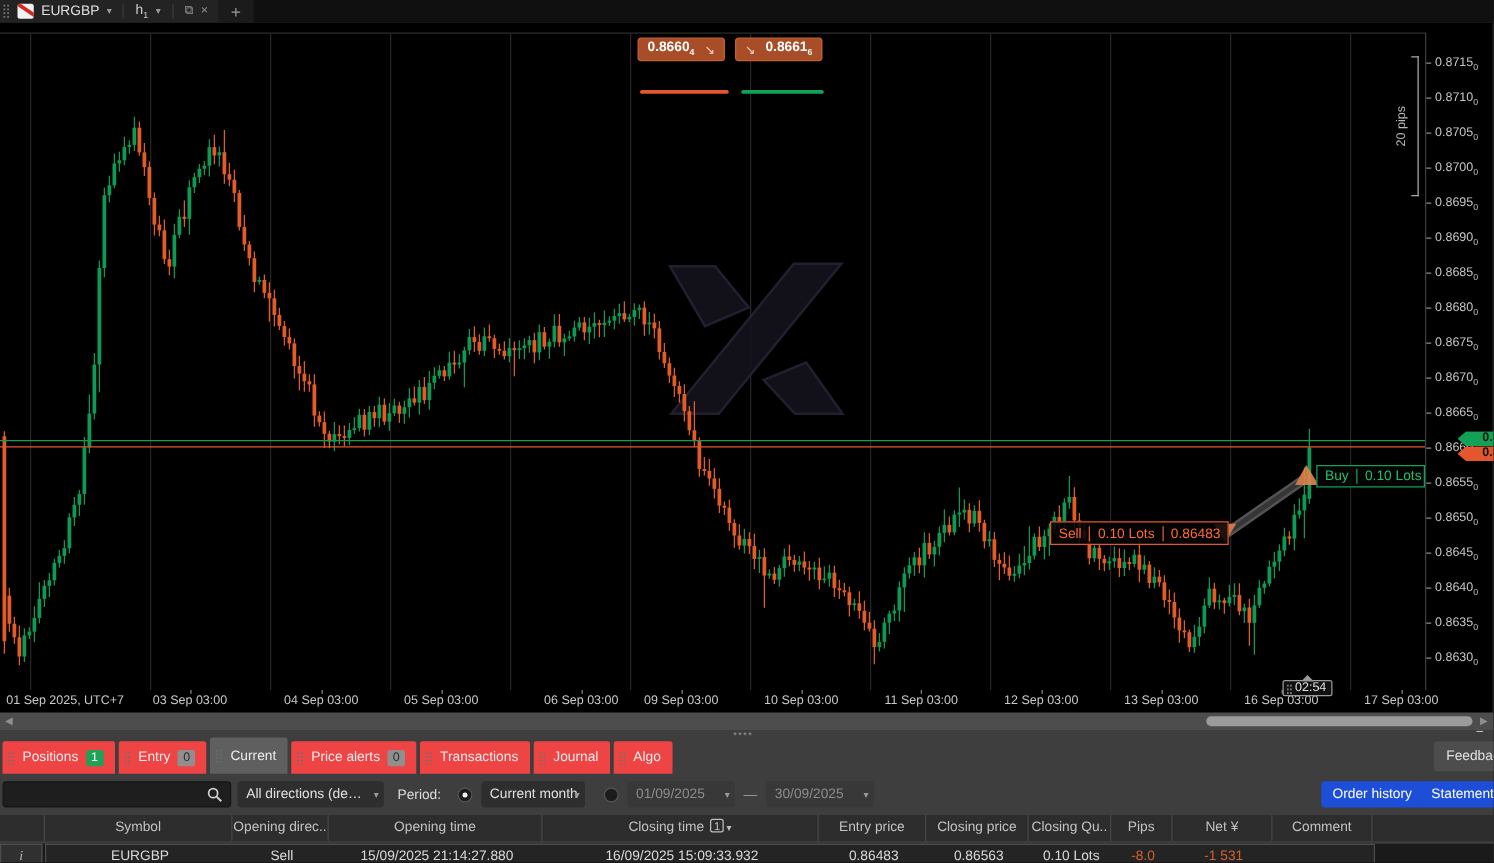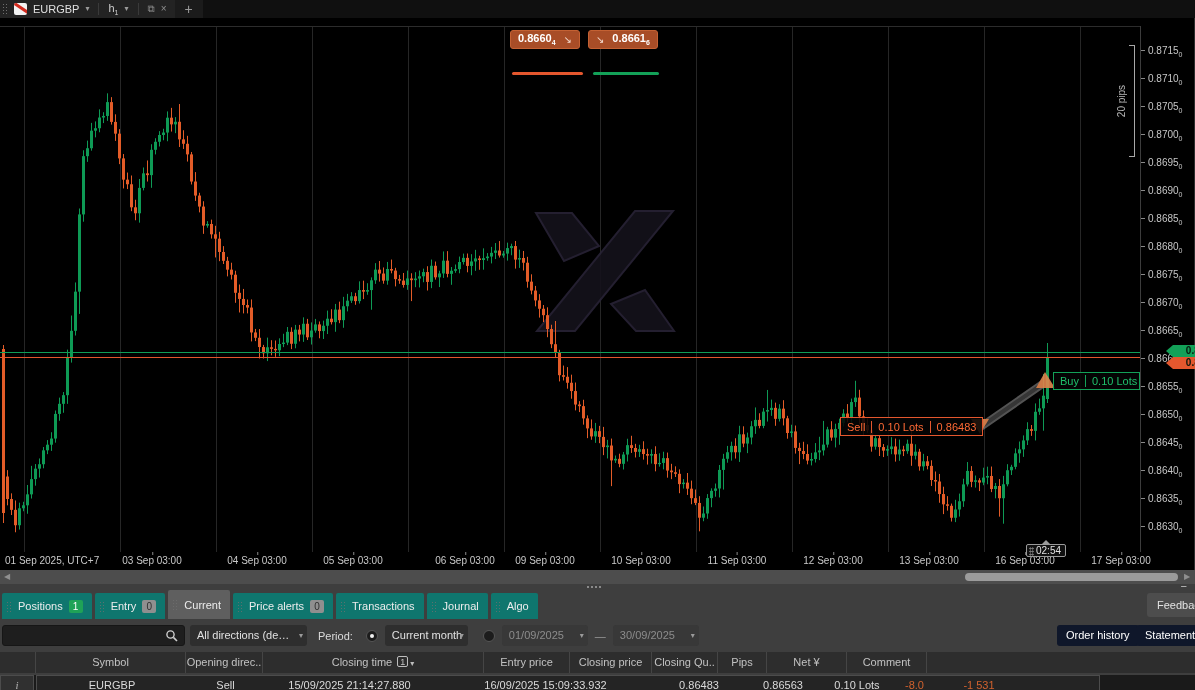--- a/index.html
+++ b/index.html
@@ -64,42 +64,42 @@
 .hs-arrow{position:absolute;top:2px;font-size:8px;color:#8f8f8f;line-height:10px}
 .hs-arrow.l{left:4px}
 .hs-arrow.r{left:1184px}
 .hs-thumb{position:absolute;left:965px;top:3px;width:213px;height:8px;background:#9b9b9b;border-radius:4px}
 
 
 .panel{position:absolute;top:584px;left:0;width:1195px;height:106px;background:#3e3e3e}
 .panel-grip{position:absolute;left:586px;top:1px;width:16px;height:4px;background-image:radial-gradient(#8a8a8a 0.9px,transparent 1px);background-size:4px 4px}
 .min-ico{position:absolute;right:8px;top:-4px;color:#c9c9c9;font-size:11px}
 .ptabs{position:absolute;left:0;top:6px;height:29px;display:flex;align-items:flex-end;gap:3px;padding-left:2px}
-.ptab{display:flex;align-items:center;gap:6px;height:26px;padding:0 9px 0 4px;font-size:11px;color:#ececec;background:#0f766e;border-radius:2px 2px 0 0}
+.ptab{display:flex;align-items:center;gap:6px;height:26px;padding:0 9px 0 4px;font-size:11px;color:#ececec;background:#ef4444;border-radius:2px 2px 0 0}
 .ptab .grip{height:11px;opacity:.8}
 .ptab.active{background:#5f5f5f;height:29px}
 .badge{min-width:14px;height:13px;line-height:13px;text-align:center;border-radius:2px;font-size:10px;padding:0 3px}
 .badge.green{background:#1fa257;color:#fff}
 .badge.gray{background:#8f8f8f;color:#2e2e2e}
 .feedback-btn{position:absolute;left:1147px;top:9px;height:24px;line-height:24px;padding:0 10px;background:#4d4d4d;border-radius:3px;font-size:11px;color:#e2e2e2}
 
 .filterbar{position:absolute;left:0;top:38px;width:1195px;height:27px;display:flex;align-items:center;font-size:11px}
 .search-box{position:relative;margin-left:2px;width:183px;height:21px;background:#1e1e1e;border-radius:3px;border:1px solid #161616}
 .search-box svg{position:absolute;right:5px;top:3px}
 .sel{position:relative;height:21px;background:#2e2e2e;border-radius:3px;color:#e0e0e0;line-height:21px;padding:0 16px 0 7px;white-space:nowrap;overflow:hidden}
 .sel::after{content:"▾";position:absolute;right:4px;top:0;font-size:8px;color:#9a9a9a}
 .sel.disabled{background:#383838;color:#8c8c8c}
 .sel.dir{margin-left:5px;width:117px}
 .sel.month{width:83px}
 .sel.date{width:86px}
 .flabel{color:#dcdcdc;margin:0 6px 0 11px}
 .radio{width:12px;height:12px;border-radius:50%;background:#1c1c1c;border:1px solid #555;margin:0 7px;position:relative;flex:none}
 .radio.on::after{content:"";position:absolute;left:3px;top:3px;width:4px;height:4px;border-radius:50%;background:#f0f0f0}
 .range-sep{color:#9a9a9a;margin:0 7px}
-.green-btn{position:absolute;top:3px;height:21px;line-height:21px;padding:0 9px;background:#0f172a;border-radius:3px;color:#fff;font-size:11px;white-space:nowrap}
+.green-btn{position:absolute;top:3px;height:21px;line-height:21px;padding:0 9px;background:#1d4ed8;border-radius:3px;color:#fff;font-size:11px;white-space:nowrap}
 .green-btn.order{left:1057px}
 .green-btn.stmt{left:1136px}
 
 .thead{position:absolute;left:0;top:68px;width:1195px;height:21px;background:#2d2d2d;display:flex;font-size:11px;color:#c2c2c2}
 .th{height:21px;line-height:21px;text-align:center;border-right:1px solid #454545;overflow:hidden;white-space:nowrap;flex:none}
 .th .sortbox{display:inline-block;width:11px;height:11px;line-height:11px;border:1px solid #bdbdbd;border-radius:2px;font-size:9px;margin:0 2px;vertical-align:1px}
 .th .sortcaret{font-size:8px;color:#bdbdbd}
 .trow{position:absolute;left:0;top:91px;width:1195px;height:20px;display:flex;font-size:11px;color:#dadada;background:#1a1a1a}
 .info-cell{width:34px;height:20px;background:#303030;border:1px solid #4c4c4c;text-align:center;line-height:18px;font-family:"Liberation Serif",serif;font-style:italic;color:#b5b5b5;flex:none}
 .row-main{margin-left:2px;display:flex;background:#242424;border:1px solid #4c4c4c;height:20px}
@@ -816,20 +816,21 @@
       <span class="range-sep">—</span>
       <div class="sel date disabled">30/09/2025</div>
       <div class="green-btn order">Order history</div>
       <div class="green-btn stmt">Statement</div>
     </div>
 
     <div class="thead" id="thead">
       <div class="th" style="width:36px"></div>
     <div class="th" style="width: 150px;">Symbol</div>
         <div class="th" style="width: 77px;">Opening direc..</div>
+        <div class="th" style="width: 171px;">Opening time</div>
         <div class="th" style="width: 221px;">Closing time <span class="sortbox">1</span><span class="sortcaret">▾</span></div>
         <div class="th" style="width: 86px;">Entry price</div>
         <div class="th" style="width: 82px;">Closing price</div>
         <div class="th" style="width: 66px;">Closing Qu..</div>
         <div class="th" style="width: 49px;">Pips</div>
         <div class="th" style="width: 80px;">Net ¥</div>
         <div class="th" style="width: 80px;">Comment</div>
       </div>
 
     <div class="trow">

